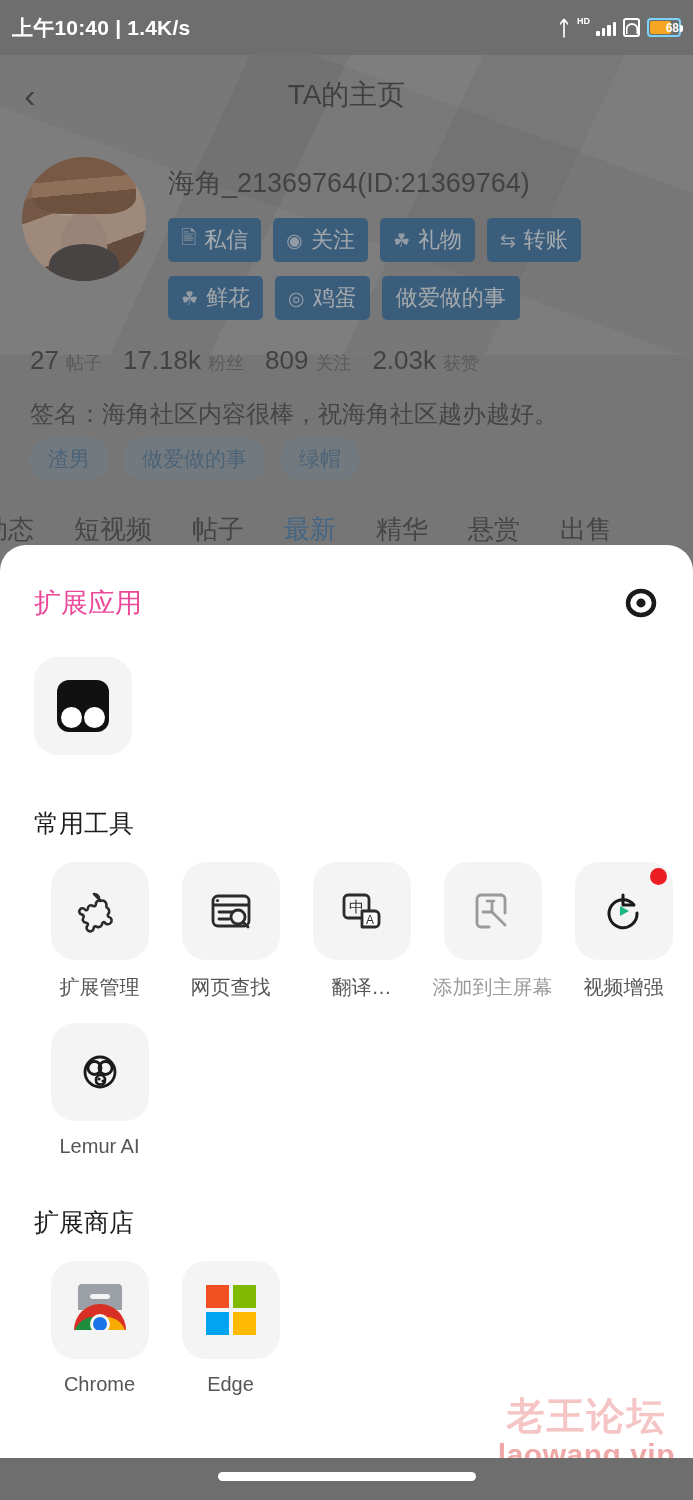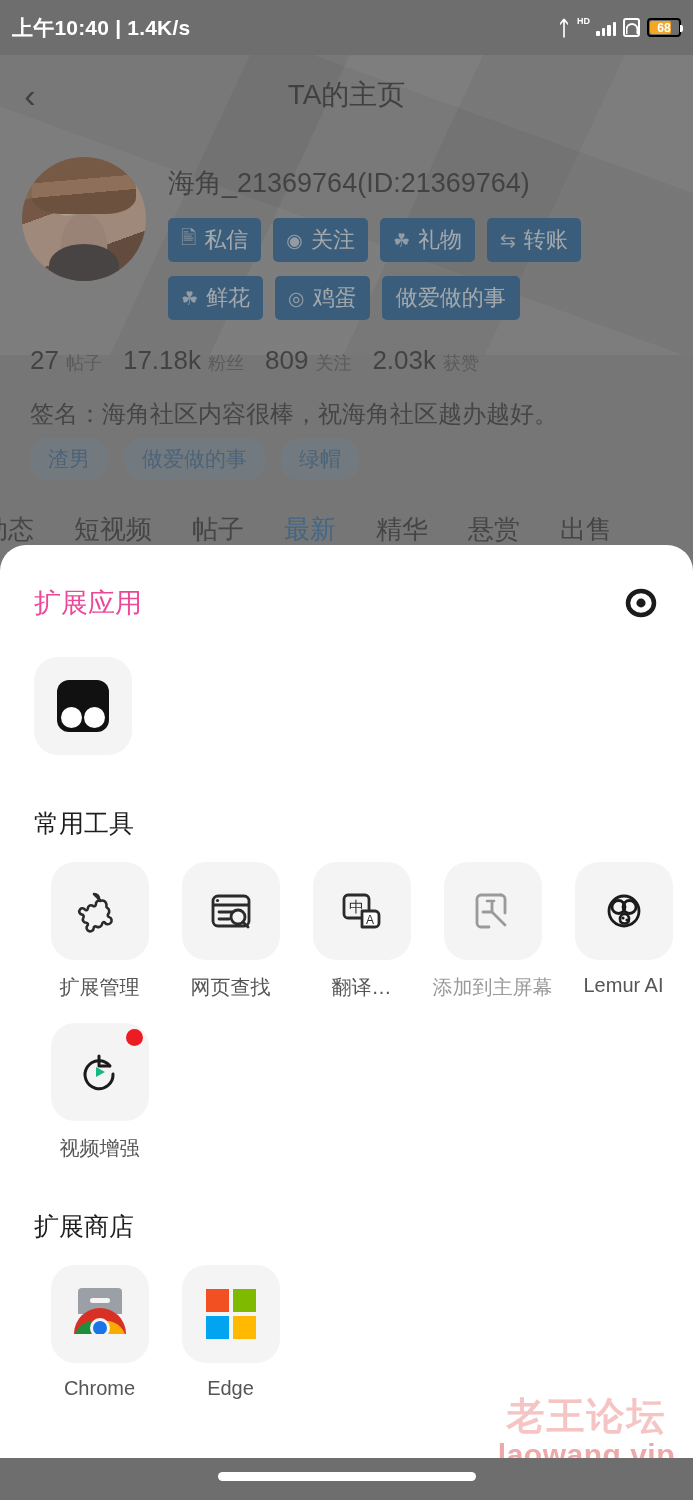--- a/index.html
+++ b/index.html
@@ -39,22 +39,22 @@
   .sig i { display: block; width: 3.5px; background: #fff; border-radius: 1px; }
   .sig i:nth-child(1){height:5px}.sig i:nth-child(2){height:8px}
   .sig i:nth-child(3){height:11px}.sig i:nth-child(4){height:14px}
   .hd { font-size: 9px; font-weight: 700; position: relative; top: -7px; margin-right: -1px; }
   .wifi-box { width: 17px; height: 19px; border: 2px solid #fff; border-radius: 3px; position: relative; }
   .wifi-box::after {
     content: ""; position: absolute; left: 50%; top: 50%; transform: translate(-50%,-45%);
     width: 9px; height: 9px; border: 2px solid #fff; border-bottom: none;
     border-radius: 9px 9px 0 0;
   }
-  .batt { width: 34px; height: 19px; border: 2px solid #000000; border-radius: 4px; position: relative;
-          display: flex; align-items: center; justify-content: center; }
+  .batt { width: 34px; height: 19px; border: 2px solid #7dd3fc; border-radius: 4px; position: relative;
+          display: flex; align-items: center; justify-content: flex-end; }
   .batt::after { content: ""; position: absolute; right: -4px; top: 5px; width: 3px; height: 7px; background: #fff; border-radius: 0 2px 2px 0; }
   .batt .fill { position: absolute; left: 1px; top: 1px; bottom: 1px; width: 70%; background: #f5a623; border-radius: 2px; }
   .batt span { position: relative; font-size: 12px; font-weight: 700; color: #fff; }
 
   
   .app-header { position: absolute; left: 0; top: 55px; width: 693px; height: 80px; display: flex; align-items: center; }
   .back-chevron { width: 60px; text-align: center; font-size: 34px; color: #2b2b2b; line-height: 1; }
   .app-title { position: absolute; left: 0; right: 0; text-align: center; font-size: 28px; color: #2b2b2b; }
 
   
@@ -332,42 +332,42 @@
             <line x1="20" y1="16" x2="27" y2="16" stroke="#9a9a9a" stroke-width="2.6" stroke-linecap="round"></line>
             <path d="M38 40 25 27" stroke="#9a9a9a" stroke-width="2.8" stroke-linecap="round"></path>
             <path d="M25 27v9m0-9h9" stroke="#9a9a9a" stroke-width="2.8" stroke-linecap="round" transform="rotate(180 25 27) translate(0 0)"></path>
           </svg>
         </div>
         <div class="cell-label muted">添加到主屏幕</div>
       </div>
 
       <div class="cell">
         <div class="cell-sq">
+          <span class="dot-badge"></span>
+          <svg width="52" height="52" viewBox="0 0 52 52">
+            <path d="M36 20a14 14 0 1 0 3 8" fill="none" stroke="#1b1b1b" stroke-width="3" stroke-linecap="round"></path>
+            <path d="M31 10v10h-10" fill="none" stroke="#1b1b1b" stroke-width="3" stroke-linecap="round" stroke-linejoin="round" transform="rotate(90 28 17)"></path>
+            <path d="M22 21l9 5-9 5z" fill="#18b77e"></path>
+          </svg>
+        </div>
+        <div class="cell-label">视频增强</div>
+      </div>
+
+      <div class="cell">
+        <div class="cell-sq">
           <svg width="52" height="52" viewBox="0 0 52 52">
             <circle cx="26" cy="26" r="15" fill="none" stroke="#1b1b1b" stroke-width="2.8"></circle>
             <circle cx="20.5" cy="22" r="6.5" fill="none" stroke="#1b1b1b" stroke-width="2.8"></circle>
             <circle cx="31.5" cy="22" r="6.5" fill="none" stroke="#1b1b1b" stroke-width="2.8"></circle>
             <path d="M22 34c0-3 2-5 4.5-5s4.5 2 4.5 5-2 4.5-4.5 4.5S22 37 22 34z" fill="none" stroke="#1b1b1b" stroke-width="2.6"></path>
             <circle cx="25" cy="33" r="1.6" fill="#1b1b1b"></circle>
             <circle cx="29" cy="35" r="1.6" fill="#1b1b1b"></circle>
           </svg>
         </div>
         <div class="cell-label">Lemur AI</div>
-      </div>
-
-      <div class="cell">
-        <div class="cell-sq">
-          <span class="dot-badge"></span>
-          <svg width="52" height="52" viewBox="0 0 52 52">
-            <path d="M36 20a14 14 0 1 0 3 8" fill="none" stroke="#1b1b1b" stroke-width="3" stroke-linecap="round"></path>
-            <path d="M31 10v10h-10" fill="none" stroke="#1b1b1b" stroke-width="3" stroke-linecap="round" stroke-linejoin="round" transform="rotate(90 28 17)"></path>
-            <path d="M22 21l9 5-9 5z" fill="#18b77e"></path>
-          </svg>
-        </div>
-        <div class="cell-label">视频增强</div>
       </div>
     </div>
 
     <div style="height:48px"></div>
     <div class="section-title">扩展商店</div>
 
     <div class="grid">
       <div class="cell">
         <div class="cell-sq">
           <span class="chrome-store">

